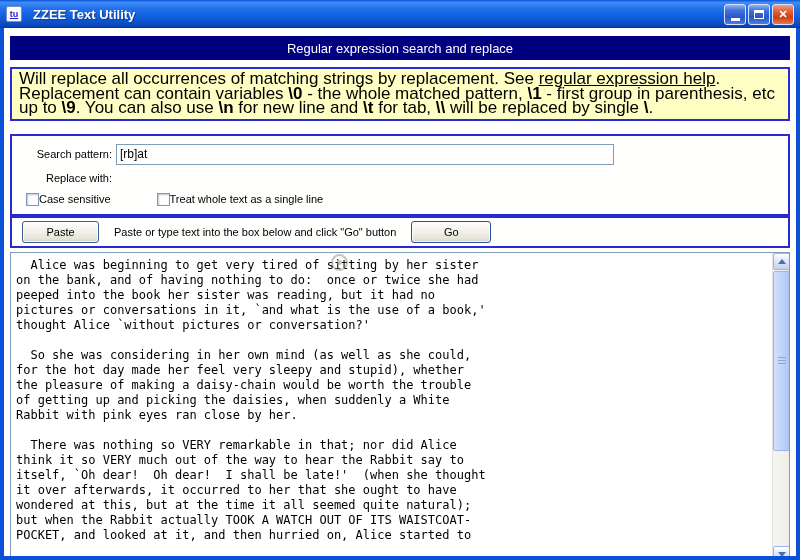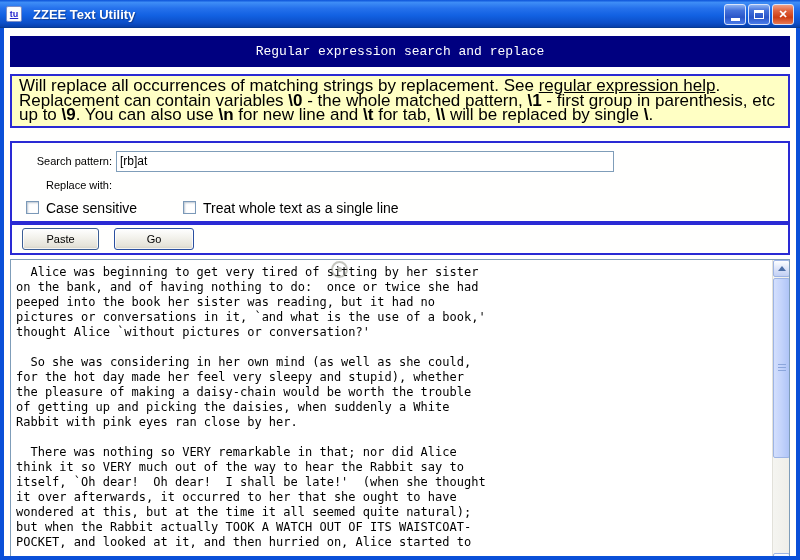--- a/index.html
+++ b/index.html
@@ -48,23 +48,23 @@
     background: linear-gradient(180deg, #F0A088 0%, #E06540 30%, #CD3E14 65%, #E87850 100%);
   }
   .glyph-min { width: 9px; height: 3px; background: #fff; align-self: flex-end; margin: 0 auto 3px auto; }
   .glyph-max { width: 10px; height: 9px; border: 1px solid #fff; border-top: 3px solid #fff; }
   .glyph-close { color: #fff; font-weight: bold; font-size: 11px; line-height: 11px; }
 
   
   .content { padding: 0 6px; height: 528px; overflow: hidden; }
 
   .navy-header {
-    margin-top: 8px; height: 31px; background: #000080;
+    margin-top: 8px; height: 24px; background: #000080;
     color: #FFFFFF; font-size: 13px;
-    display: flex; align-items: center; justify-content: center; font-family: Liberation Mono, monospace;
+    display: flex; align-items: center; justify-content: center;
   }
 
   .info-box {
     margin-top: 7px; min-height: 52px;
     border: 2px solid #2A2AD4; background: #FFFFC4;
     padding: 3px 7px; font-size: 17px; line-height: 14.5px; color: #000;
   }
   .info-box .seg-link { text-decoration: underline; cursor: pointer; }
   .info-box .seg-bold { font-weight: bold; }
 
@@ -89,21 +89,21 @@
     position: absolute; left: 28px; top: 3px;
     width: 1px; height: 14px; background: #000;
   }
   .check-row { display: flex; align-items: center; margin-left: 14px; margin-top: 9px; }
   .xp-checkbox {
     width: 13px; height: 13px; background: #FFFFFF;
     border: 1px solid #7B99B8;
     box-shadow: inset 1px 1px 2px rgba(60,90,120,0.35);
     flex: none; cursor: default;
   }
-  .check-label { font-size: 14px; margin-left: 7px; }
+  .check-label { font-size: 11px; }
   .check-gap { width: 46px; flex: none; }
 
   .paste-section {
     height: 32px;
     border: 2px solid #2A2AD4; background: #FFFFFE;
     display: flex; align-items: center; padding-left: 10px;
   }
   .xp-btn {
     height: 22px; border: 1px solid #3B5E95; border-radius: 3px;
     background: linear-gradient(180deg, #FFFFFF 0%, #F2F1EB 45%, #E5E3D9 85%, #D2D0C3 100%);
@@ -214,20 +214,21 @@
         <span class="xp-checkbox"></span>
         <span class="check-label">Case sensitive</span>
         <span class="check-gap"></span>
         <span class="xp-checkbox"></span>
         <span class="check-label">Treat whole text as a single line</span>
       </div>
     </div>
 
     <div class="paste-section">
       <button class="xp-btn paste-btn">Paste</button>
+      <span class="paste-instruction">Paste or type text into the box below and click "Go" button</span>
       <button class="xp-btn go-btn">Go</button>
     </div>
 
     <div class="editor">
       <div class="editor-text">  Alice was beginning to get very tired of sitting by her sister
 on the bank, and of having nothing to do:  once or twice she had
 peeped into the book her sister was reading, but it had no
 pictures or conversations in it, `and what is the use of a book,'
 thought Alice `without pictures or conversation?'
 

